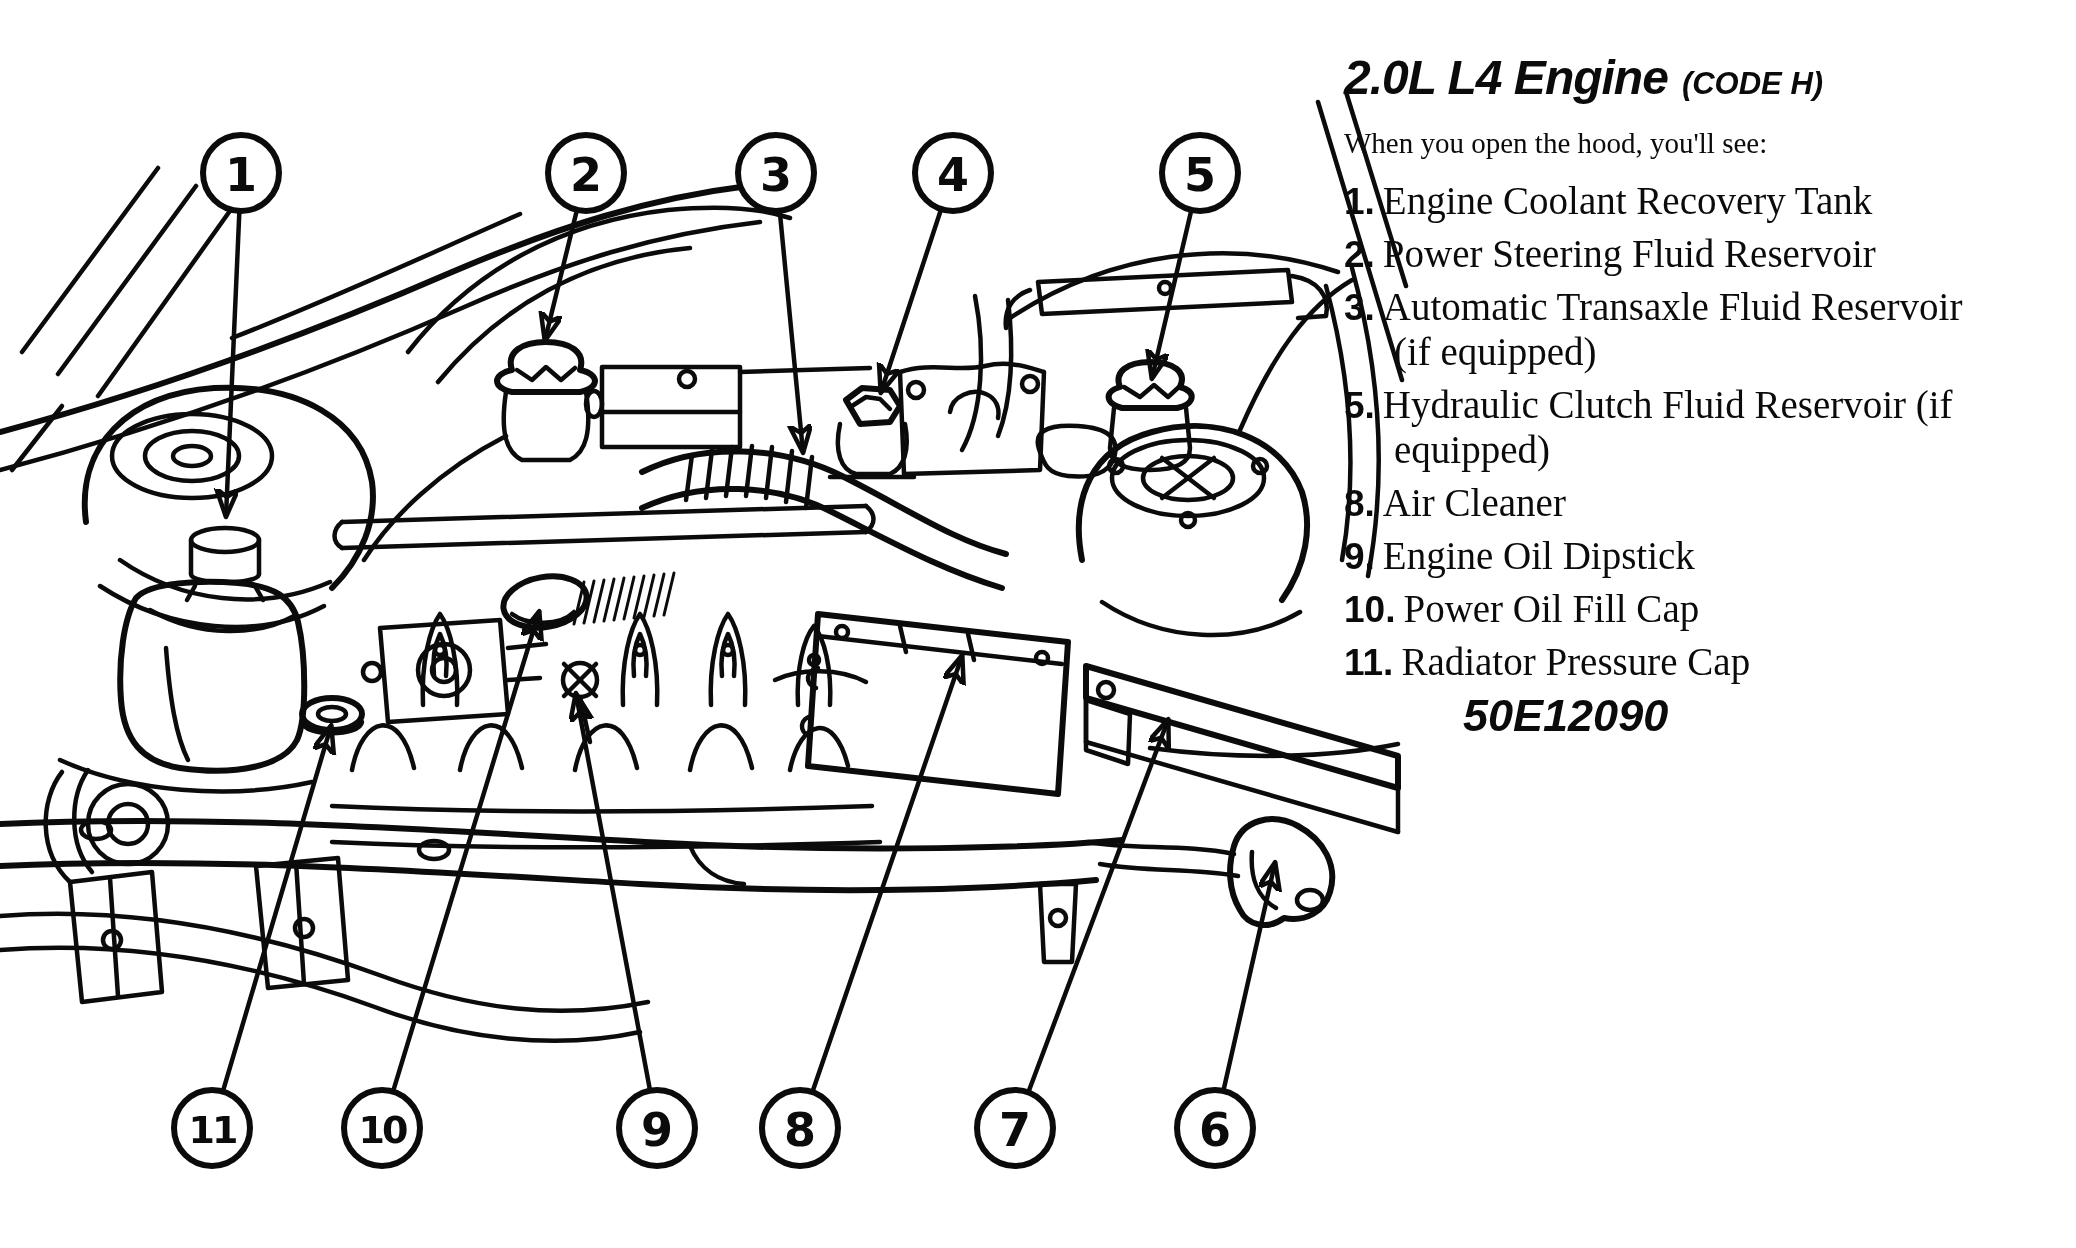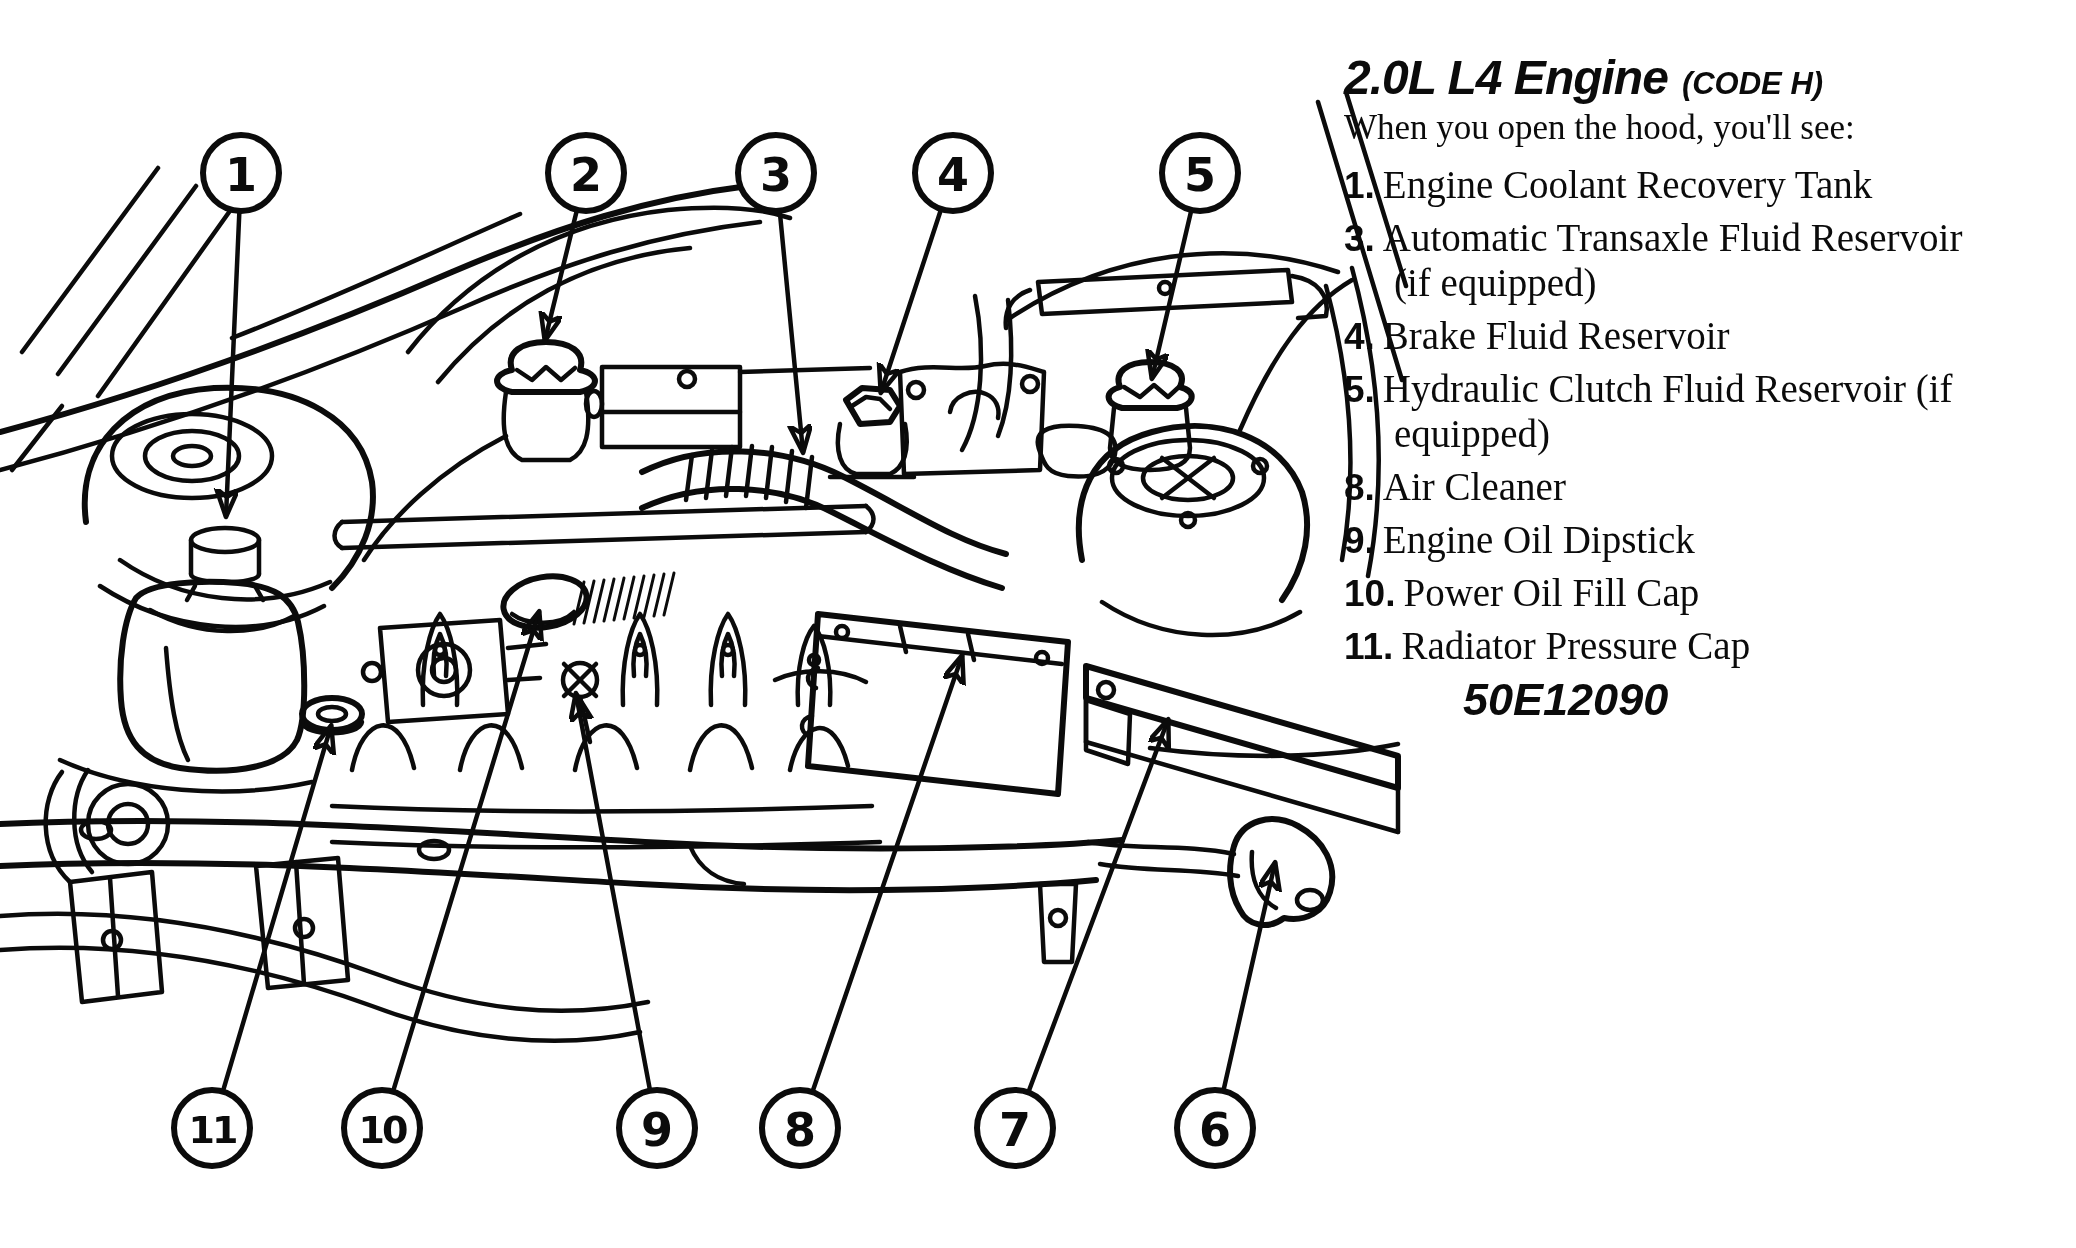--- a/index.html
+++ b/index.html
@@ -13,21 +13,21 @@
   #figure-svg .th{stroke-width:3;}
   #figure-svg #callouts line{stroke-width:4.5;}
   #figure-svg #callouts circle{stroke-width:6;fill:#ffffff;}
   #figure-svg #callouts text{fill:#0b0b0b;stroke:none;
       font:bold 46px "DejaVu Sans",sans-serif;text-anchor:middle;dominant-baseline:central;}
   
   #legend{position:absolute;left:1344px;top:50px;width:650px;}
   .lg-title-row{white-space:nowrap;}
   .lg-title{font:italic bold 48px "Liberation Sans",sans-serif;letter-spacing:-1px;}
   .lg-title-suffix{font:italic bold 31px "Liberation Sans",sans-serif;margin-left:10px;letter-spacing:0;}
-  .lg-intro{font-size:35px;line-height:45px;}
+  .lg-intro{font-size:29px;line-height:45px;margin-top:16px;}
   .lg-list{margin-top:12px;}
   .lg-item{font-size:39px;line-height:45px;margin-top:8px;
            padding-left:50px;text-indent:-50px;}
   .lg-item .num{font:bold 37px "Liberation Sans",sans-serif;margin-right:8px;}
   .lg-code{font:italic bold 45px "Liberation Sans",sans-serif;margin-top:6px;margin-left:119px;
            letter-spacing:0px;}
 </style>
 </head>
 <body>
 
@@ -279,24 +279,24 @@
       <span class="lg-title">2.0L L4 Engine</span>
       <span class="lg-title-suffix">(CODE H)</span>
     </div>
     <div class="lg-intro">When you open the hood, you'll see:</div>
     <div class="lg-list">
 
     <div class="lg-item">
           <span class="num">1.</span><span>Engine Coolant Recovery Tank</span>
         </div>
         <div class="lg-item">
+          <span class="num">2.</span><span>Power Steering Fluid Reservoir</span>
+        </div>
+        <div class="lg-item">
           <span class="num">3.</span><span>Automatic Transaxle Fluid Reservoir (if equipped)</span>
-        </div>
-        <div class="lg-item">
-          <span class="num">4.</span><span>Brake Fluid Reservoir</span>
         </div>
         <div class="lg-item">
           <span class="num">5.</span><span>Hydraulic Clutch Fluid Reservoir (if equipped)</span>
         </div>
         <div class="lg-item">
           <span class="num">8.</span><span>Air Cleaner</span>
         </div>
         <div class="lg-item">
           <span class="num">9.</span><span>Engine Oil Dipstick</span>
         </div>

